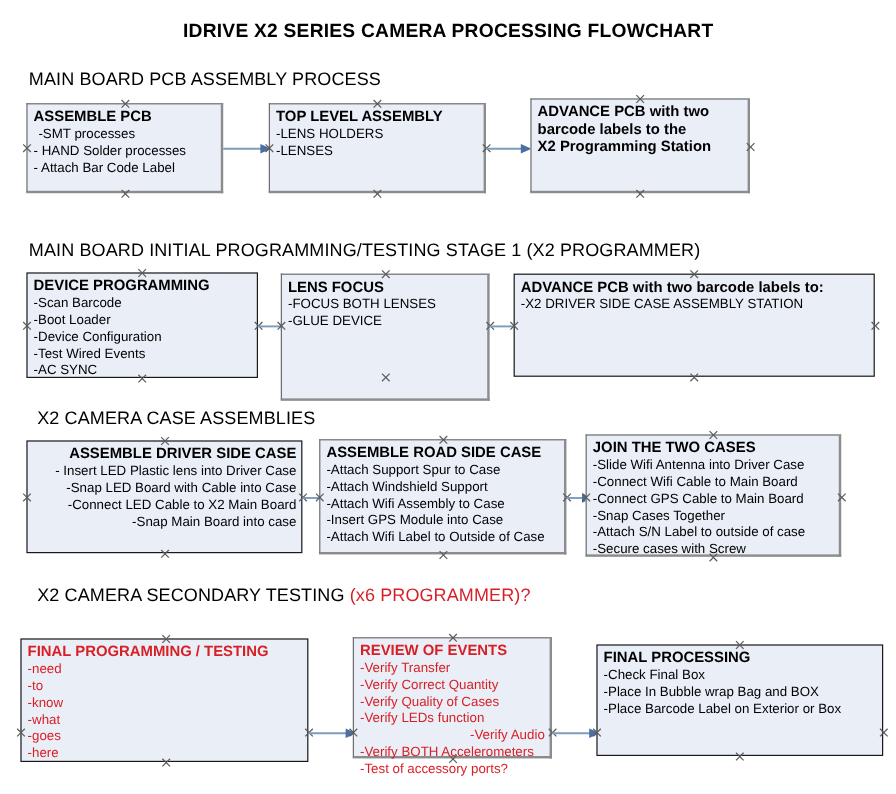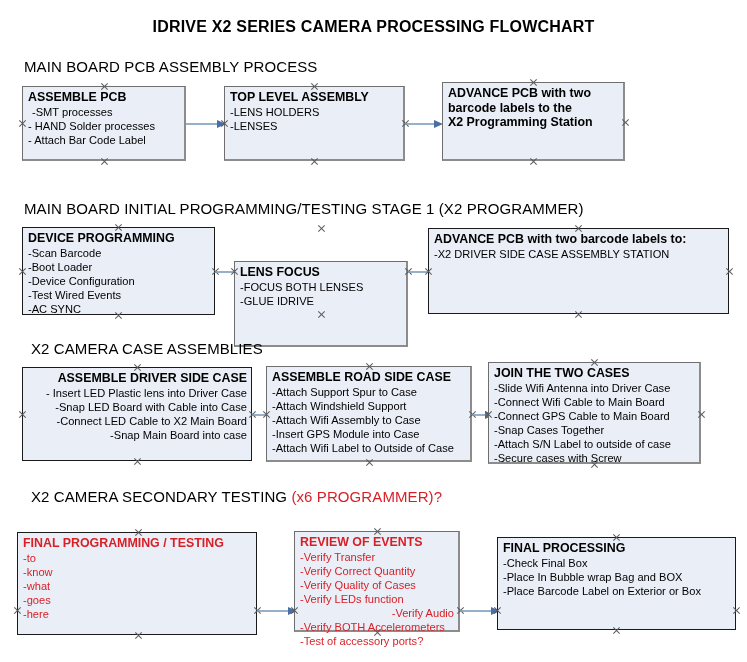--- a/index.html
+++ b/index.html
@@ -167,24 +167,24 @@
   <div class="handle" style="left:22px; top:271px;"></div>
   <div class="handle" style="left:215px; top:271px;"></div>
 
   <div class="connector" style="left:215px; top:266px;">
     <svg width="30" height="12" viewBox="0 0 30 12">
       <line x1="0" y1="6" x2="20" y2="6" stroke="#7d9cbb" stroke-width="1.6"></line>
       <polygon points="19,2 28,6 19,10" fill="#4a6fa5"></polygon>
     </svg>
   </div>
 
-  <div class="node shadow" style="left:234px; top:228px; width:174px; height:86px;margin-top:33px;">
+  <div class="node shadow" style="left:234px; top:228px; width:174px; height:106px;">
     <div class="n-title">LENS FOCUS</div>
     <div class="n-line">-FOCUS BOTH LENSES</div>
-    <div class="n-line">-GLUE IDRIVE</div>
+    <div class="n-line">-GLUE DEVICE</div>
   </div>
   <div class="handle" style="left:321px; top:228px;"></div>
   <div class="handle" style="left:321px; top:314px;"></div>
   <div class="handle" style="left:234px; top:271px;"></div>
   <div class="handle" style="left:408px; top:271px;"></div>
 
   <div class="connector" style="left:408px; top:266px;">
     <svg width="32" height="12" viewBox="0 0 32 12">
       <line x1="0" y1="6" x2="22" y2="6" stroke="#7d9cbb" stroke-width="1.6"></line>
       <polygon points="21,2 30,6 21,10" fill="#4a6fa5"></polygon>
@@ -256,20 +256,21 @@
   <div class="handle" style="left:594px; top:464px;"></div>
   <div class="handle" style="left:488px; top:414px;"></div>
   <div class="handle" style="left:701px; top:414px;"></div>
 
   <div class="section-header" style="left:31px; top:488px;">
     <span>X2 CAMERA SECONDARY TESTING </span><span class="accent">(x6 PROGRAMMER)?</span>
   </div>
 
   <div class="node red" style="left:17px; top:532px; width:240px; height:103px;">
     <div class="n-title">FINAL PROGRAMMING / TESTING</div>
+    <div class="n-line">-need</div>
     <div class="n-line">-to</div>
     <div class="n-line">-know</div>
     <div class="n-line">-what</div>
     <div class="n-line">-goes</div>
     <div class="n-line">-here</div>
   </div>
   <div class="handle" style="left:138px; top:532px;"></div>
   <div class="handle" style="left:138px; top:635px;"></div>
   <div class="handle" style="left:17px; top:610px;"></div>
   <div class="handle" style="left:257px; top:610px;"></div>

